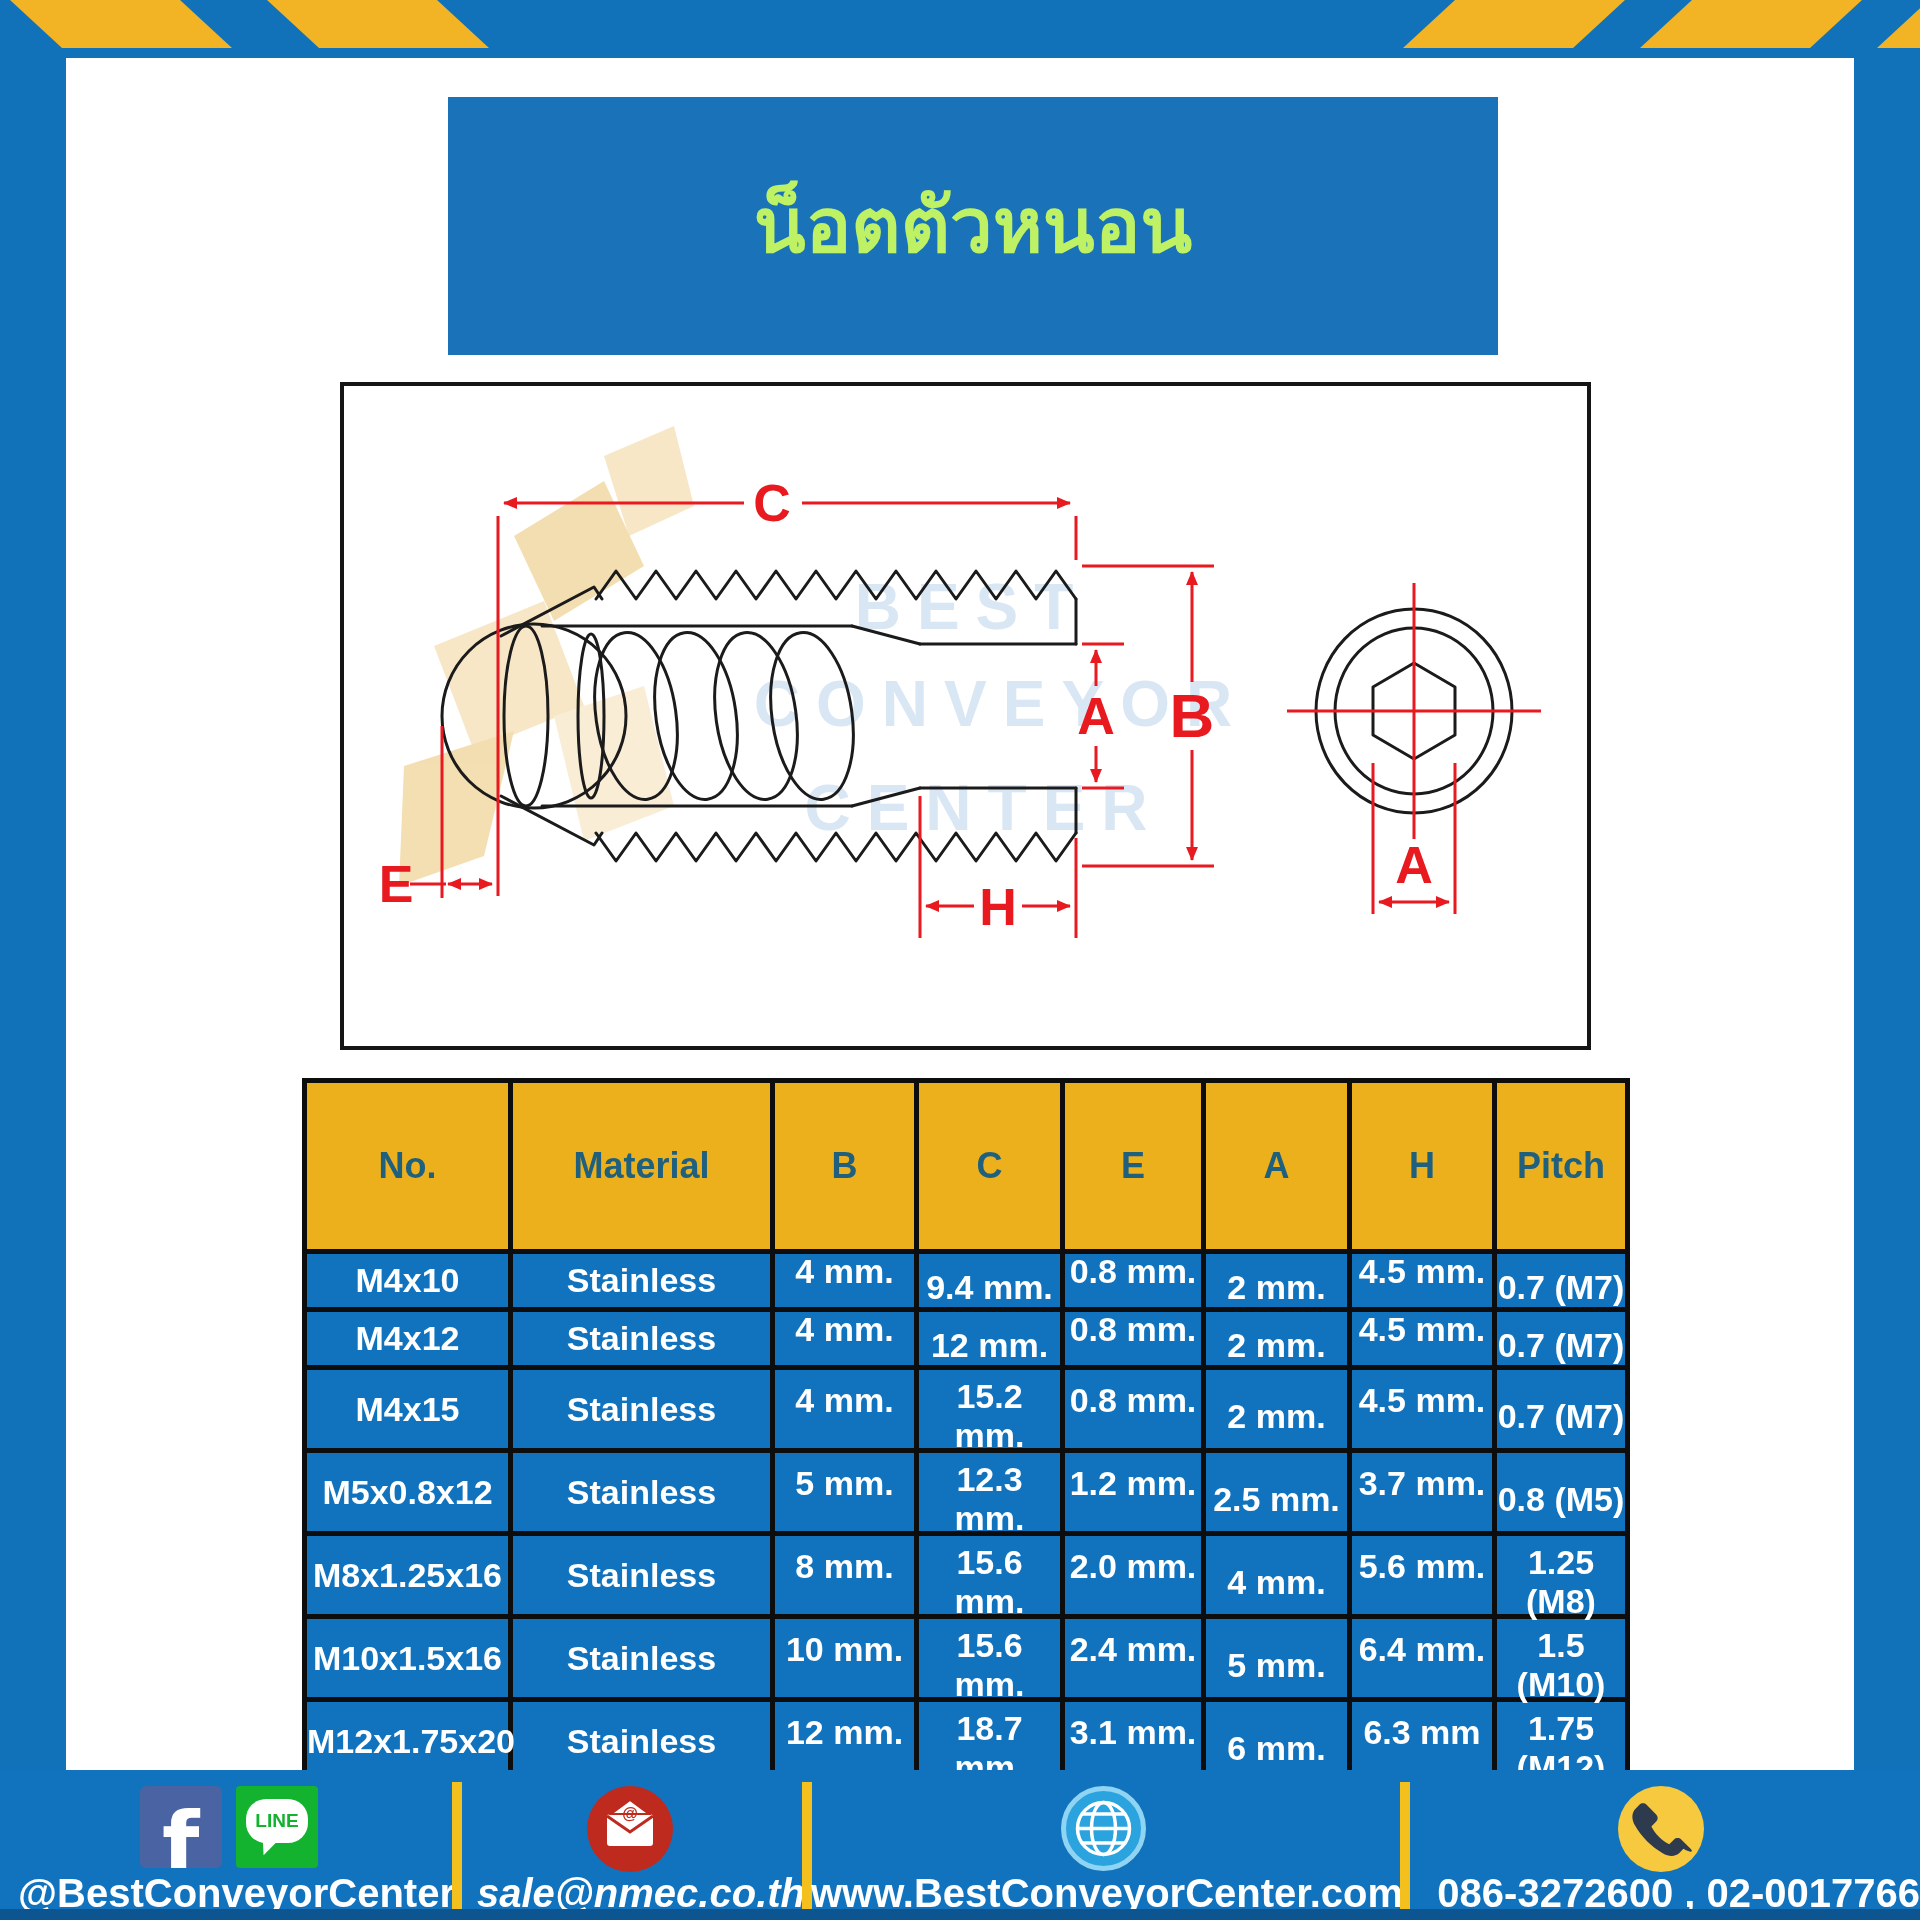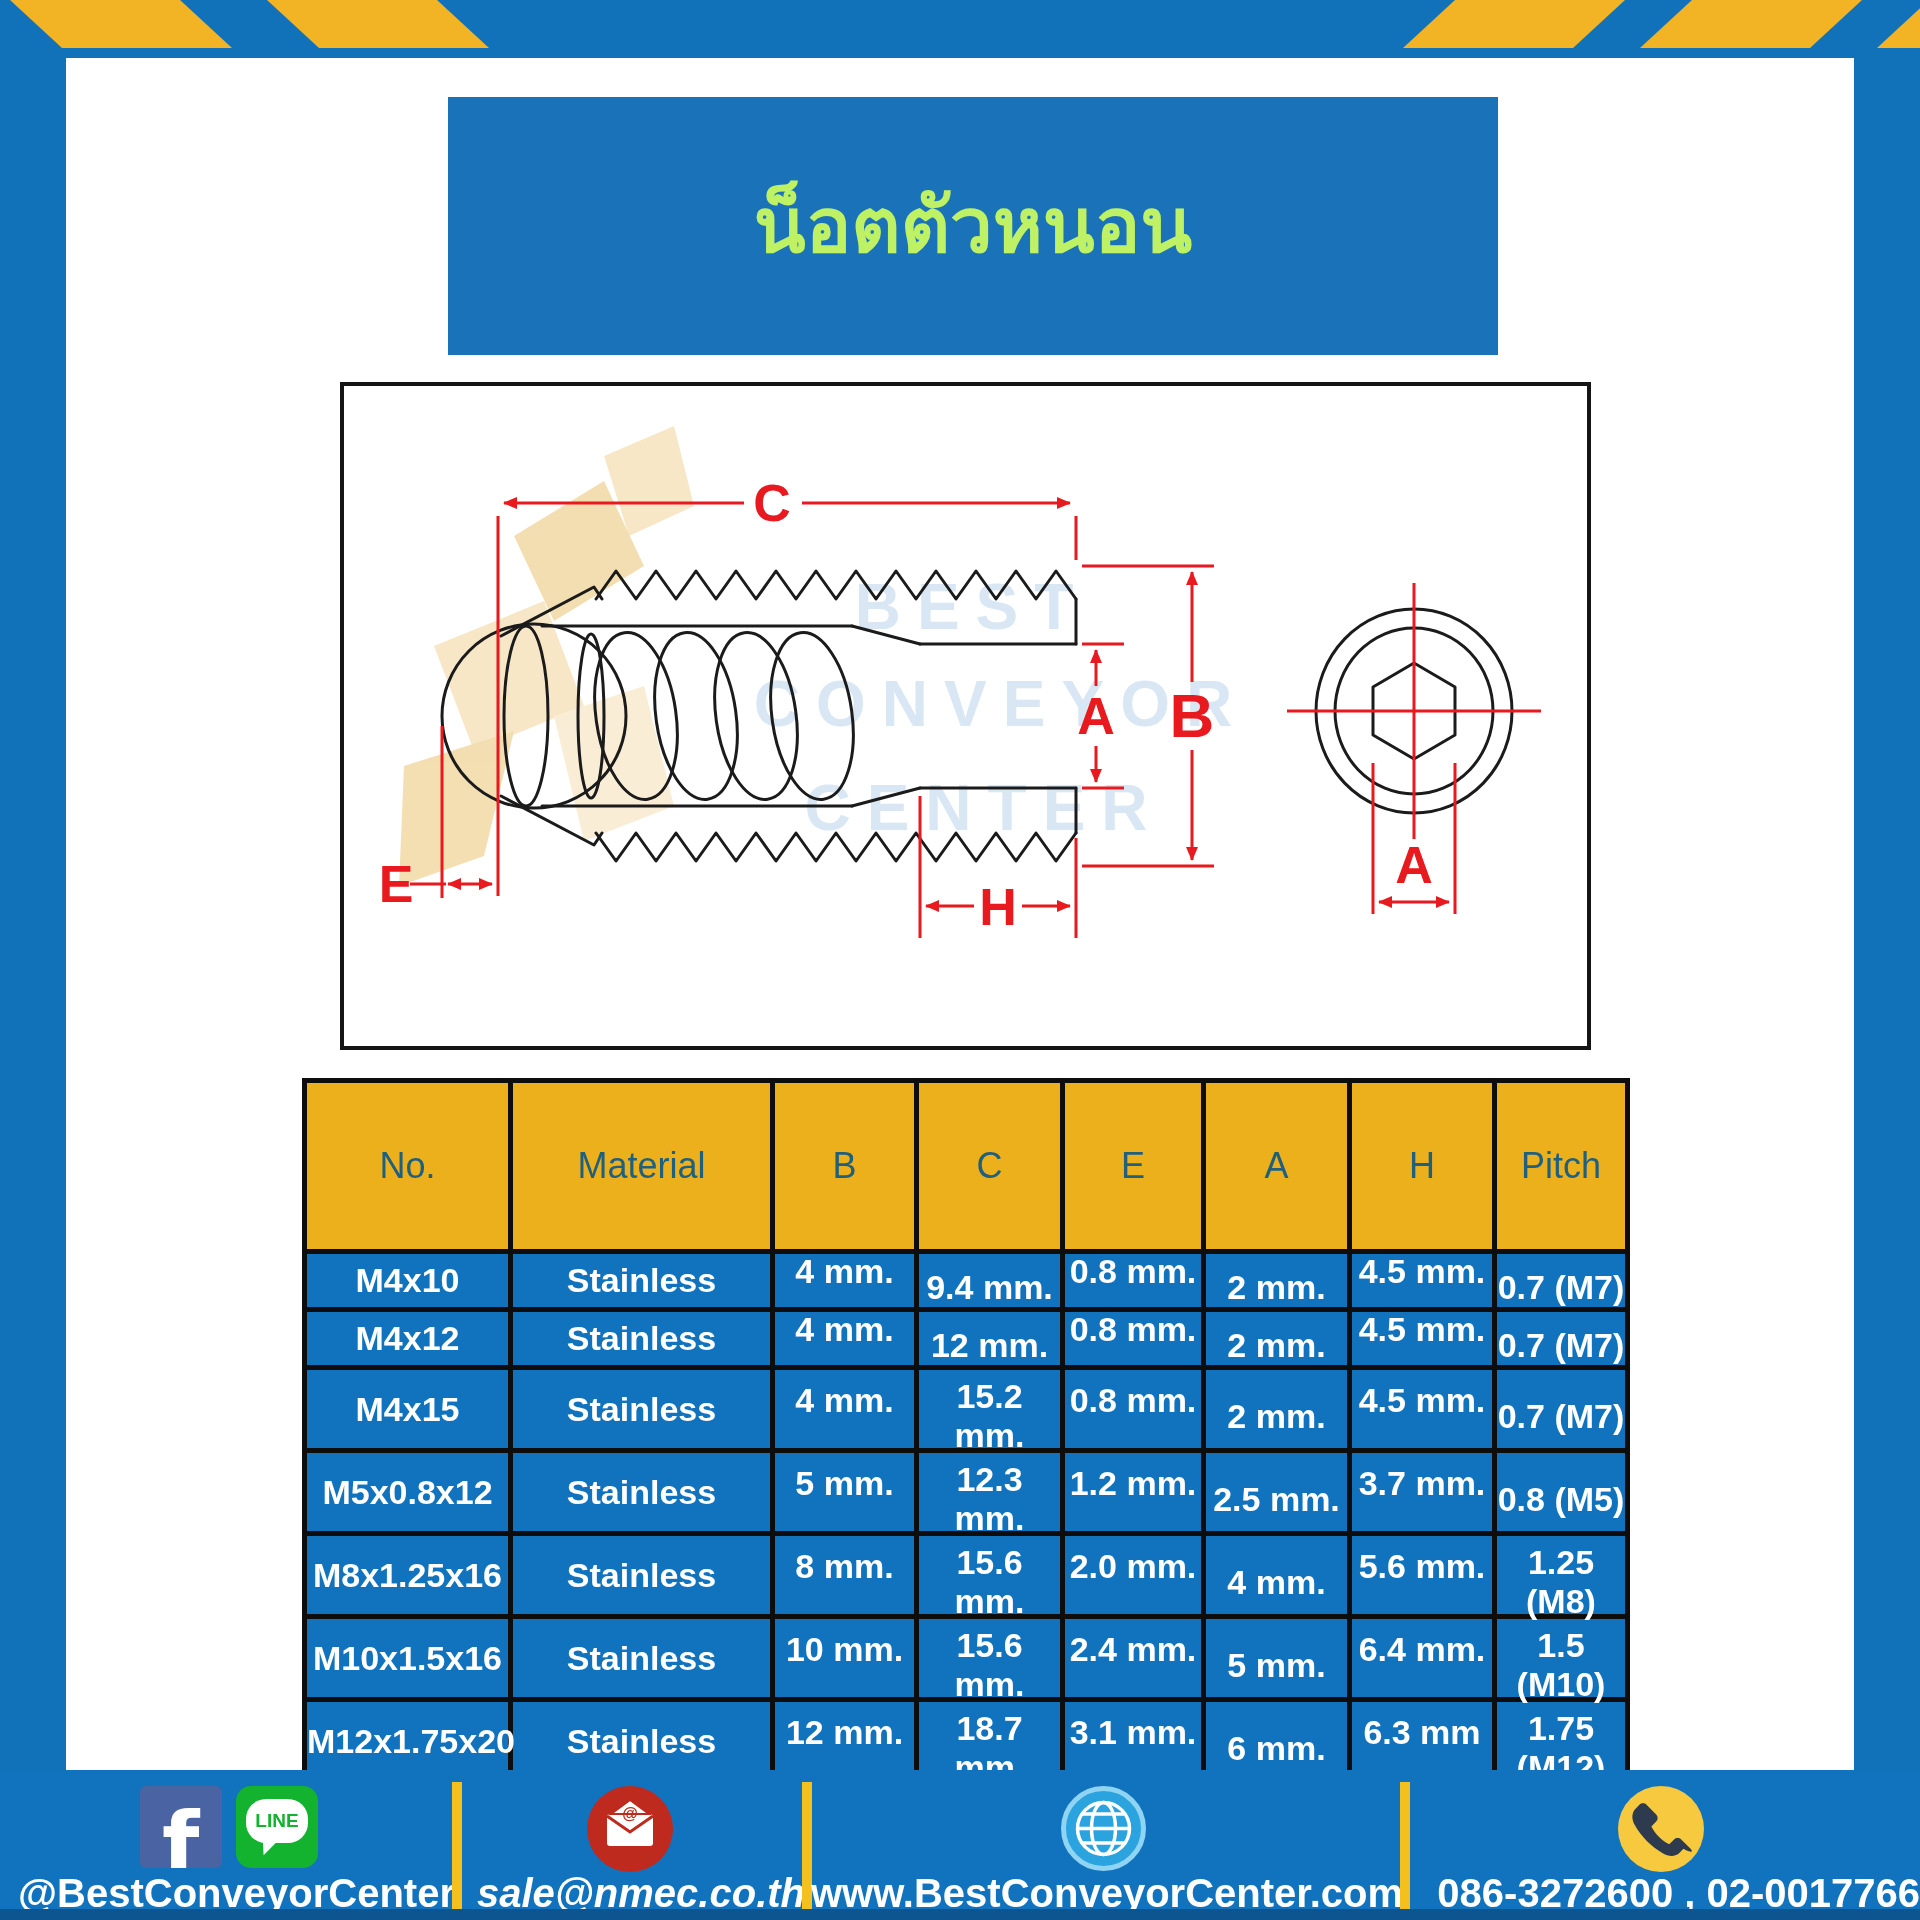--- a/index.html
+++ b/index.html
@@ -28,21 +28,21 @@
   .draw-box svg{display:block;width:1243px;height:660px;}
   
   .spec-table{
     position:absolute;left:302px;top:1078px;width:1326px;
     border-collapse:collapse;table-layout:fixed;
   }
   .spec-table th,.spec-table td{
     border:5px solid #0d0d0d;text-align:center;vertical-align:middle;padding:0;
   }
   .spec-table th{
-    background:#ecb01d;color:#20607f;font-weight:normal;font-size:36px;height:166px;
+    background:#ecb01d;color:#20607f;font-weight:bold;font-size:36px;height:166px;
   }
   .spec-table td{
     background:#1173be;color:#ffffff;font-weight:bold;font-size:34px;height:53px;
   }
   .spec-table td span{position:relative;display:inline-block;}
   .spec-table td.up span{top:-9px;}
   .spec-table td.down span{top:7px;}
   
   .footer{position:absolute;left:0;top:1770px;width:1920px;height:150px;background:#1173be;}
   .footer-strip{position:absolute;left:0;bottom:0;width:1920px;height:11px;background:#0d5590;}
@@ -51,21 +51,21 @@
     position:absolute;top:100px;height:46px;line-height:46px;text-align:right;
     color:#ffffff;font-weight:bold;font-size:40px;white-space:nowrap;
   }
   .icon{position:absolute;top:16px;}
   .fb-icon{
     left:140px;width:82px;height:82px;background:#4a63a3;border-radius:6px;overflow:hidden;
     color:#ffffff;font-weight:bold;font-size:86px;line-height:1;
   }
   .fb-icon span{position:relative;left:22px;top:14px;font-family:"DejaVu Sans", sans-serif;}
   .line-icon{
-    left:236px;width:82px;height:82px;background:#13b32f;border-radius:15px;
+    left:236px;width:82px;height:82px;background:#13b32f;border-radius:4px;
   }
   .line-bubble{
     position:absolute;left:10px;top:13px;width:62px;height:44px;background:#ffffff;border-radius:20px;
     text-align:center;line-height:44px;color:#13b32f;font-weight:bold;font-size:19px;
     font-family:"Liberation Sans", sans-serif;
   }
   .line-tail{
     position:absolute;left:24px;top:54px;width:0;height:0;
     border-left:6px solid transparent;border-right:8px solid transparent;border-top:16px solid #ffffff;
     transform:rotate(18deg);

